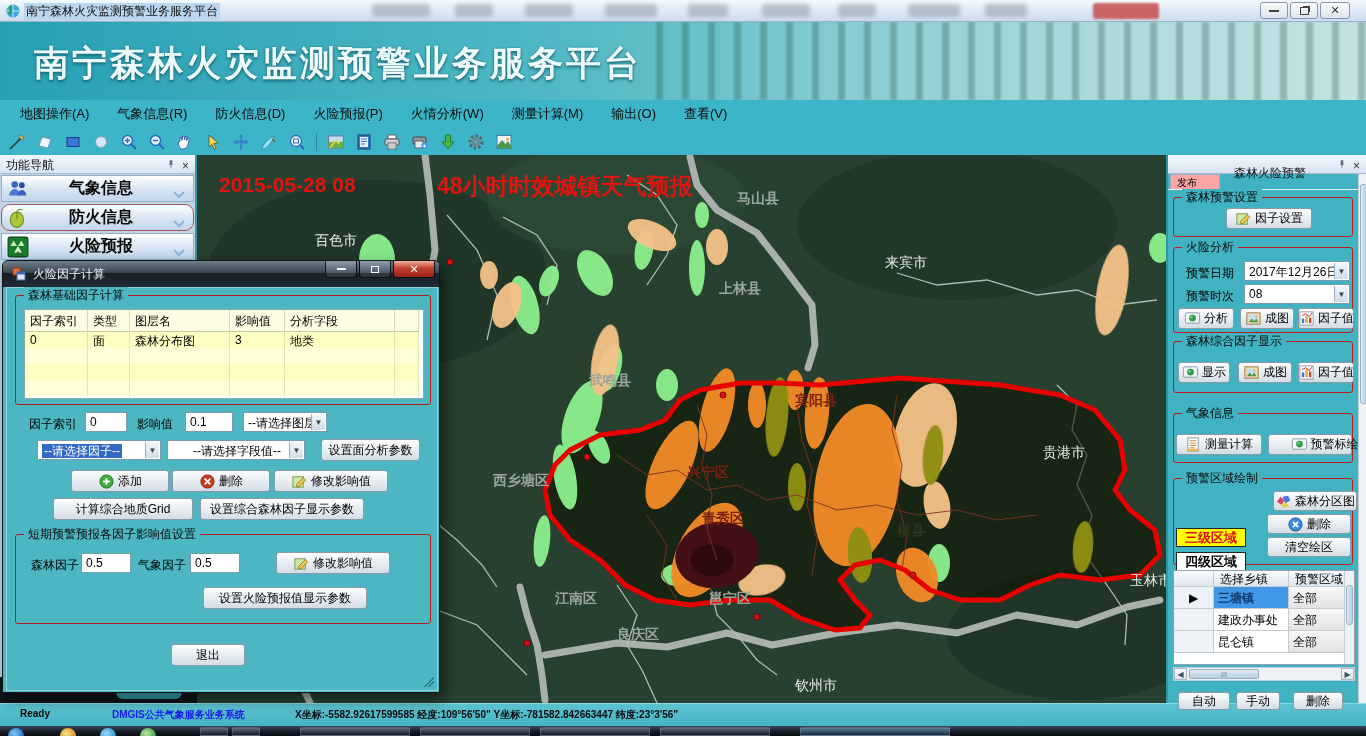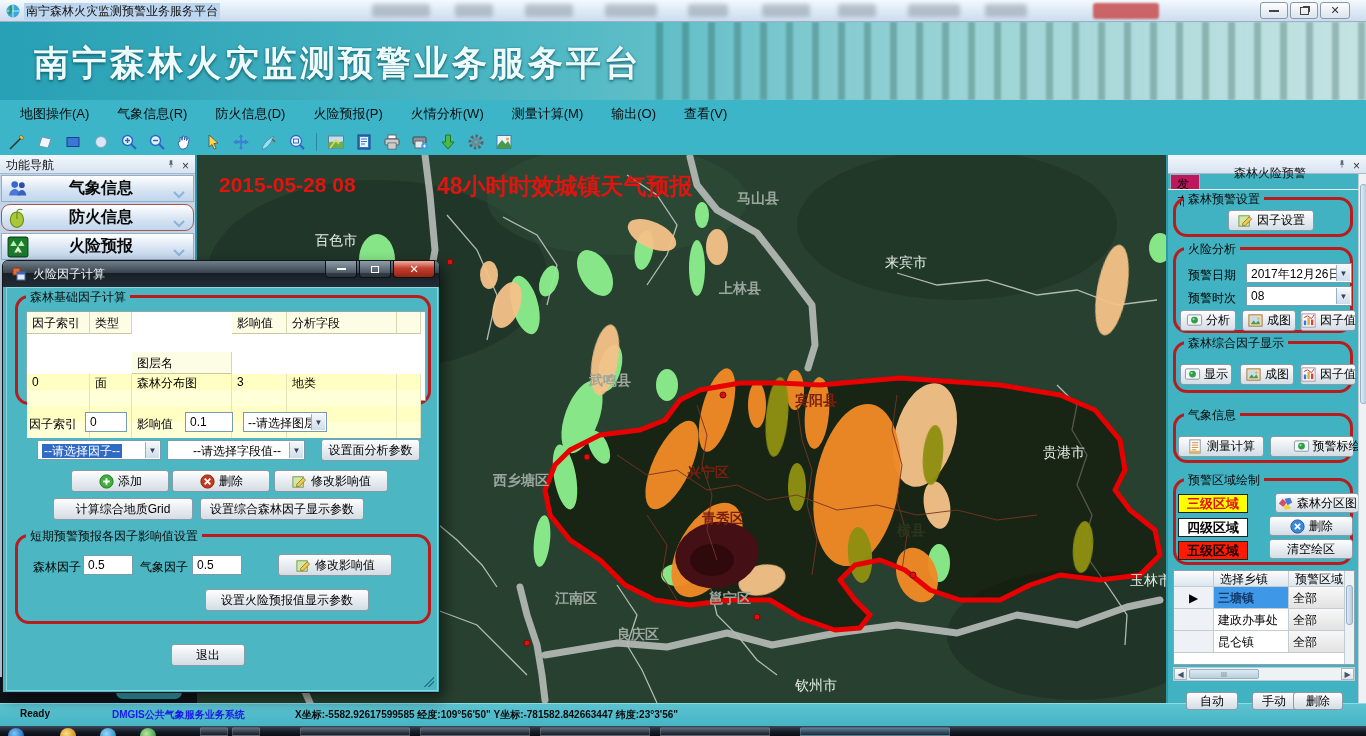--- a/index.html
+++ b/index.html
@@ -43,41 +43,41 @@
   text.warn2{fill:#2c351c;font-size:14px;font-weight:bold;}
   .redtext{position:absolute;color:#e01510;font-weight:bold;white-space:nowrap;}
   
   #dialog{left:2px;top:260px;width:438px;height:433px;z-index:50;border:1px solid #10161c;border-radius:6px 6px 0 0;box-shadow:4px 6px 14px rgba(0,0,0,.5);background:#4cb7c3;}
   #dlg-title{position:absolute;left:0;top:0;width:100%;height:26px;border-radius:5px 5px 0 0;background:linear-gradient(#6e7e8a,#39444e 45%,#161e26 46%,#232c35);display:flex;align-items:center;}
   #dlg-title .dticon{width:16px;height:16px;margin:0 6px 0 8px;}
   #dlg-title .dtext{color:#f2f6fa;font-size:12px;}
   .dwin{position:absolute;top:0;height:17px;border:1px solid #0c1218;border-top:none;border-radius:0 0 4px 4px;display:flex;align-items:center;justify-content:center;color:#fff;font-size:11px;background:linear-gradient(rgba(200,215,225,.35),rgba(90,105,115,.25));}
   .dwin.close{background:linear-gradient(#f0b0a0,#c24030 45%,#962414);}
   #dlg-client{position:absolute;left:3px;top:26px;width:432px;height:404px;background:#4cb7c3;border:1px solid #8fd4da;}
-  .gbox{position:absolute;border:3px solid #b91c1c;border-radius:14px;}
+  .gbox{position:absolute;border:1px solid #b91c1c;border-radius:3px;}
   .glabel{position:absolute;top:-9px;left:8px;background:#4cb7c3;padding:0 4px;font-size:12px;color:#0a0a0a;white-space:nowrap;}
   .rp .glabel{background:#41b2c1;}
   .dtable{position:absolute;background:#fff;border:1px solid #8aa;}
   .dtable .hrow,.dtable .drow{display:flex;}
   .dtable .hrow>div{background:#fdfde6;border-right:1px solid #d8d8b0;border-bottom:1px solid #c8c8a0;font-size:12px;padding:3px 0 0 5px;height:22px;}
   .dtable .drow>div{border-right:1px solid #e4e4b8;font-size:12px;padding:1px 0 0 5px;height:16px;}
   .btn{position:absolute;height:22px;background:linear-gradient(#fefefe,#e8edf2 50%,#d4dde4);border:1px solid #8a9aa8;border-radius:3px;font-size:12px;color:#000;display:flex;align-items:center;justify-content:center;padding:0 4px;white-space:nowrap;}
   .btn .bi{width:17px;height:17px;margin-right:3px;display:inline-flex;}
   .btn .bi svg{width:17px;height:17px;}
   .tbox{position:absolute;height:20px;background:#fff;border:1px solid #7a9ab0;font-size:12px;padding:2px 0 0 4px;}
   .combo{position:absolute;height:20px;background:#fff;border:1px solid #7a9ab0;font-size:12px;padding:2px 16px 0 4px;overflow:hidden;white-space:nowrap;}
   .combo .carr{position:absolute;right:1px;top:1px;bottom:1px;width:14px;background:linear-gradient(#f4f8fc,#cfdce8);border-left:1px solid #9ab0c4;color:#345;font-size:8px;display:flex;align-items:center;justify-content:center;}
   .dlabel{position:absolute;font-size:12px;color:#000;white-space:nowrap;}
   .selblue{background:#316ac5;color:#fff;padding:0 2px;}
   
   #rightpanel{left:1166px;top:155px;width:200px;height:548px;background:#41b2c1;border-left:2px solid #2e97a8;z-index:5;}
   #rightpanel .phead{position:absolute;left:0;top:0;width:100%;height:19px;background:linear-gradient(#f2f7fc,#d8e4f2);border-bottom:1px solid #aab8c8;font-size:12px;color:#111;padding:10px 0 0 6px;text-align:center;}
-  #rp-tab{position:absolute;left:2px;top:19px;width:30px;height:16px;background:#be185d;border:1px solid #9ab0c4;border-bottom:none;font-size:12px;padding:1px 0 0 6px;}
+  #rp-tab{position:absolute;left:2px;top:19px;width:50px;height:16px;background:#fca5a5;border:1px solid #9ab0c4;border-bottom:none;font-size:10px;padding:1px 0 0 6px;}
   #rp-tabline{position:absolute;left:0;top:34px;width:190px;height:1px;background:#e8f4f6;}
-  .lvlbox{position:absolute;width:70px;height:19px;border:1px solid #222;font-size:13px;font-weight:bold;display:flex;align-items:center;justify-content:center;}
+  .lvlbox{position:absolute;width:70px;height:19px;border:1px solid #222;font-size:13px;font-weight:bold;display:flex;align-items:center;justify-content:center;margin-top:36px;}
   .rscroll{position:absolute;background:#eef2f5;border-left:1px solid #c0ccd4;}
   .rthumb{position:absolute;left:1px;width:7px;background:linear-gradient(90deg,#dfeaf2,#b8cede);border:1px solid #98b0c4;border-radius:3px;}
   .ttable{position:absolute;background:#fff;border:1px solid #90a0ac;}
   .trow{display:flex;}
   .trow>div{border-right:1px solid #c4ccd2;border-bottom:1px solid #c4ccd2;font-size:12px;overflow:hidden;white-space:nowrap;}
   .thead>div{background:linear-gradient(#fafcfe,#dde6ee);font-size:12px;}
   .cell-sel{background:#eef2f6;display:flex;align-items:center;justify-content:center;}
   .cell-town.sel{background:#3f97e8;color:#123a6b;font-weight:bold;}
   .cell-area{background:linear-gradient(#f8f8f8,#e2e2e2);}
   .hscroll{position:absolute;height:14px;background:#eef2f5;border:1px solid #c0ccd4;display:flex;align-items:center;}
@@ -617,22 +617,22 @@
       <div class="rscroll" style="right:0;top:0;width:10px;height:93px;">
         <div class="rthumb" style="top:14px;height:40px;"></div>
       </div>
     </div>
     <div class="hscroll" style="left:5px;top:512px;width:182px;">
       <span class="harr">◀</span>
         <span class="hthumb">III</span>
         <span class="harr" style="margin-left:auto">▶</span>
     </div>
     <div id="rp-bottom">
-        <div class="btn" style="left: 10px; top: 537px; width: 52px; height: 18px; margin-left: 8px;">自动</div>
-        <div class="btn" style="left: 84px; top: 537px; width: 44px; height: 18px;">手动</div>
+        <div class="btn" style="left: 10px; top: 537px; width: 52px; height: 18px;">自动</div>
+        <div class="btn" style="left: 68px; top: 537px; width: 44px; height: 18px;">手动</div>
         <div class="btn" style="left: 125px; top: 537px; width: 50px; height: 18px;">删除</div>
       </div>
     <div class="rscroll" style="left:190px;top:19px;width:10px;height:529px;">
       <div class="rthumb" style="top:10px;height:220px;"></div>
     </div>
   </div>
 
   <div id="dialog" class="abs">
     <div id="dlg-title">
       <span class="dticon"><svg viewBox="0 0 16 16">
@@ -650,21 +650,21 @@
       </div>
     <div class="dwin close" style="right:4px;width:42px;">✕</div>
 
     <div id="dlg-client">
       <div class="gbox" style="left:8px;top:7px;width:416px;height:110px;">
         <span class="glabel">森林基础因子计算</span>
         <div class="dtable" style="left:8px;top:13px;width:400px;height:90px;">
           <div class="hrow" id="ftab-head">
               <div style="width: 63px;">因子索引</div>
               <div style="width: 42px;">类型</div>
-              <div style="width: 100px; margin-top: 40px;">图层名</div>
+              <div style="width: 100px;">图层名</div>
               <div style="width: 55px;">影响值</div>
               <div style="width: 110px;">分析字段</div>
               <div style="width: 24px;"></div>
             </div>
           <div id="ftab-rows">
               <div class="drow">
                 <div style="width: 63px; background: rgb(255, 255, 196);">0</div>
                 <div style="width: 42px; background: rgb(255, 255, 196);">面</div>
                 <div style="width: 100px; background: rgb(255, 255, 196);">森林分布图</div>
                 <div style="width: 55px; background: rgb(255, 255, 196);">3</div>

